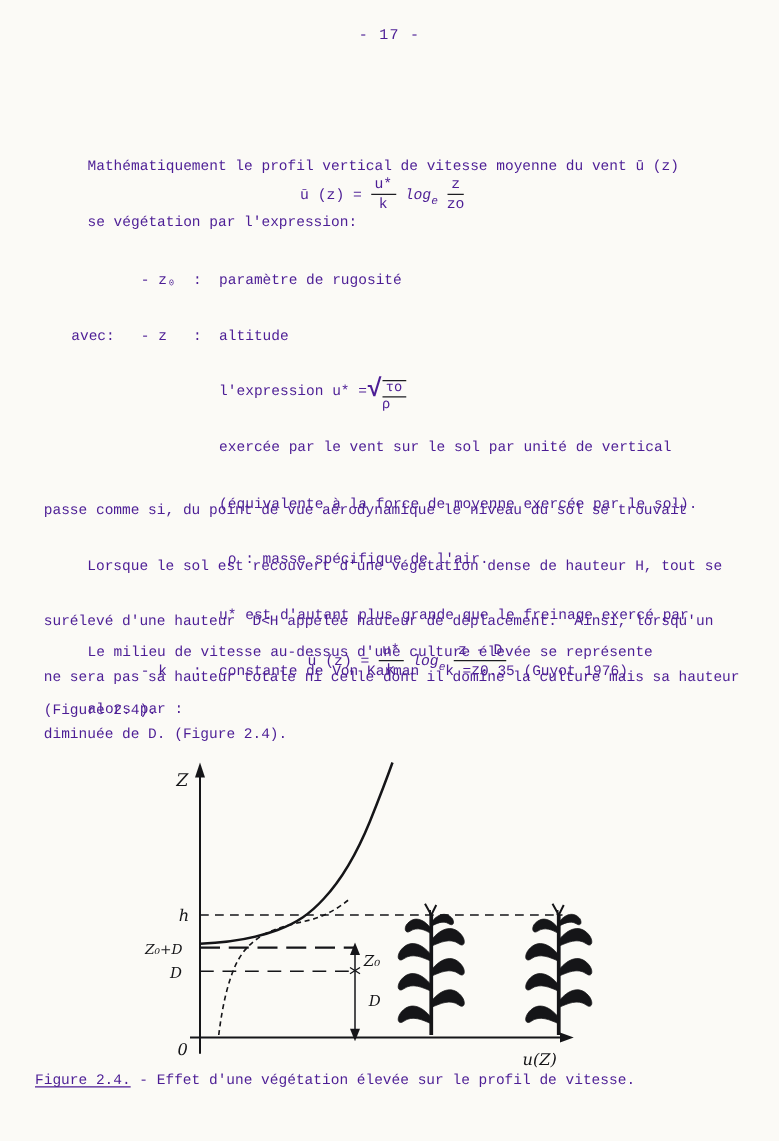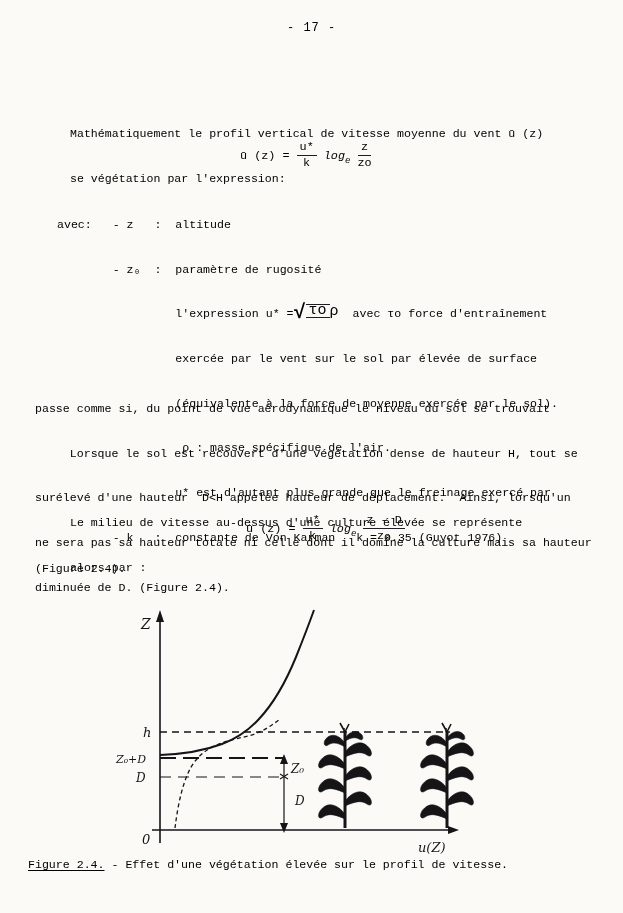--- a/index.html
+++ b/index.html
@@ -3,21 +3,21 @@
 <meta charset="utf-8">
 <style>
   html,body{margin:0;padding:0;}
   body{background:#e9e7e2;}
   .page{
     position:relative;
     width:623px;height:913px;
     margin:0 auto;
     background:#fbfaf6;
     font-family:"Liberation Mono","DejaVu Sans Mono",monospace;
-    color:#000000;
+    color:#4c1d95;
     overflow:hidden;
   }
   .abs{position:absolute;}
   .t{white-space:pre;font-size:11.6px;line-height:14.9px;}
   .tline{white-space:pre;height:14.9px;overflow:visible;font-family:Liberation Mono, monospace;}
   #pagenum{left:287px;top:21px;font-size:12px;letter-spacing:1px;}
   #intro{left:70px;top:97px;}
   #body2{left:35px;top:372px;}
   #body2 .tline{height:15px;}
   #para3{left:70px;top:486px;}
@@ -27,21 +27,21 @@
   #f1{left:240px;top:141px;}
   #f2{left:246px;top:514px;}
   .frac{display:inline-flex;flex-direction:column;align-items:center;line-height:13px;}
   .frac .num{border-bottom:1.2px solid #1d1d22;padding:0 3px 1px 3px;}
   .frac .den{padding-top:1px;}
   .logwrap{display:inline-flex;align-items:flex-start;font-style:italic;}
   .logsub{font-size:9px;position:relative;top:7px;}
   
   .sqrtwrap{display:inline-flex;align-items:flex-start;vertical-align:top;position:relative;top:-4px;}
   .radical{font-size:20px;line-height:20px;font-weight:bold;}
-  .radfrac{display:inline-flex;flex-direction:row;align-items:center;font-size:15px;line-height:10px;position:relative;top:1px;}
+  .radfrac{display:inline-flex;flex-direction:column;align-items:flex-start;font-size:11px;line-height:10px;position:relative;top:1px;}
   .radnum{border-top:1.6px solid #1d1d22;border-bottom:1px solid #1d1d22;padding:1px 3px;}
   .radden{padding-top:1px;}
   #defs{left:57px;top:188px;}
   
   #caption{left:28px;top:858px;font-size:11.6px;white-space:pre;}
   .underlined{text-decoration:underline;text-underline-offset:2px;text-align:right;}
   
   #fig{left:98px;top:596px;}
   #fig text{font-family:"DejaVu Serif","Liberation Serif",serif;font-style:italic;fill:#151518;}
   .ink{stroke:#151518;fill:none;}
@@ -68,24 +68,24 @@
       <span>log</span>
       <span class="logsub">e</span>
     </span>
     <span class="frac">
       <span class="num">z</span>
       <span class="den">zo</span>
     </span>
   </div>
 
   <div id="defs" class="abs t">
+    <div class="tline">        - z₀  :  paramètre de rugosité</div>
     <div class="tline">avec:   - z   :  altitude</div>
-    <div class="tline">        - z₀  :  paramètre de rugosité</div>
-    <div class="tline"><span>                 l'expression u* =</span><span class="sqrtwrap"><span class="radical">√</span><span class="radfrac"><span class="radnum">τo</span><span class="radden">ρ</span></span></span><span>  avec τo force d'entraînement</span></div>
-    <div class="tline">                 exercée par le vent sur le sol par élevée de surface</div>
+    <div class="tline"><span>                 l'expression u* =</span><span class="sqrtwrap"><span class="radical">√</span><span class="radfrac"><span class="radnum">τo</span><span class="radden">ρ</span></span></span></div>
+    <div class="tline">                 exercée par le vent sur le sol par unité de vertical</div>
     <div class="tline">                 (équivalente à la force de moyenne exercée par le sol).</div>
     <div class="tline">                  ρ : masse spécifique de l'air.</div>
     <div class="tline">                 u* est d'autant plus grande que le freinage exercé par</div>
     <div class="tline">        - k   :  constante de Von Karman   k = 0.35 (Guyot 1976)</div>
   </div>
 
   <div id="body2" class="abs t">
     <div class="tline">passe comme si, du point de vue aérodynamique le niveau du sol se trouvait</div>
     <div class="tline">     Lorsque le sol est recouvert d'une végétation dense de hauteur H, tout se</div>
     <div class="tline">surélevé d'une hauteur  D&lt;H appelée hauteur de déplacement.  Ainsi, lorsqu'un</div>

